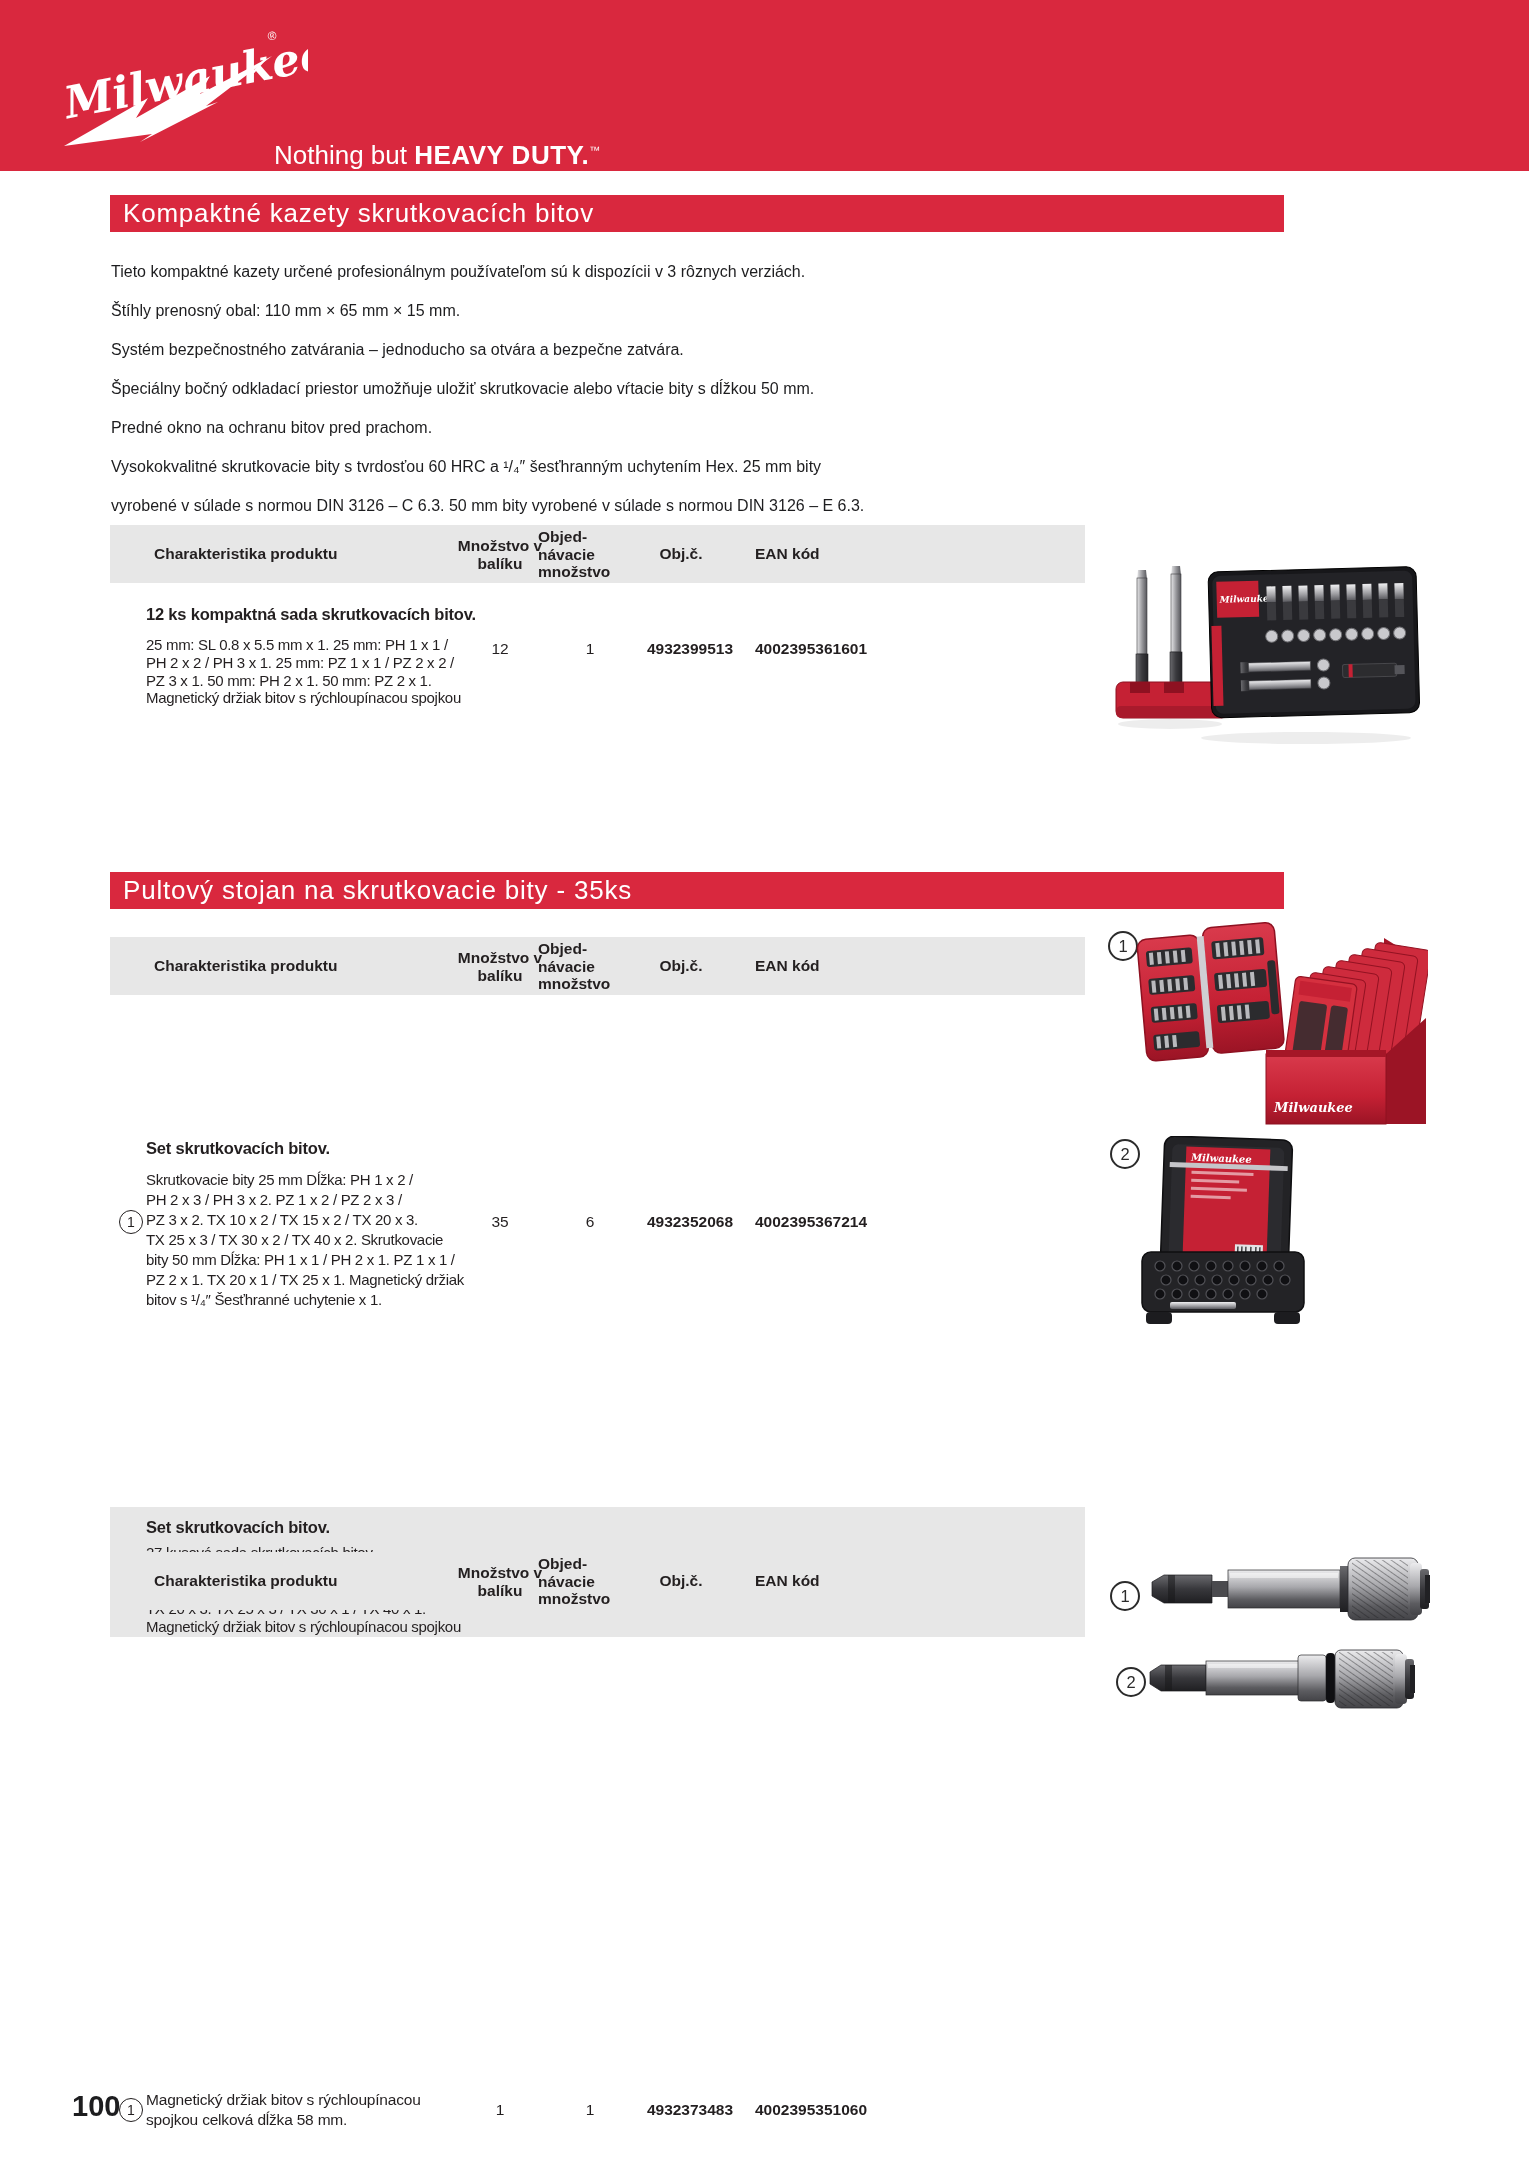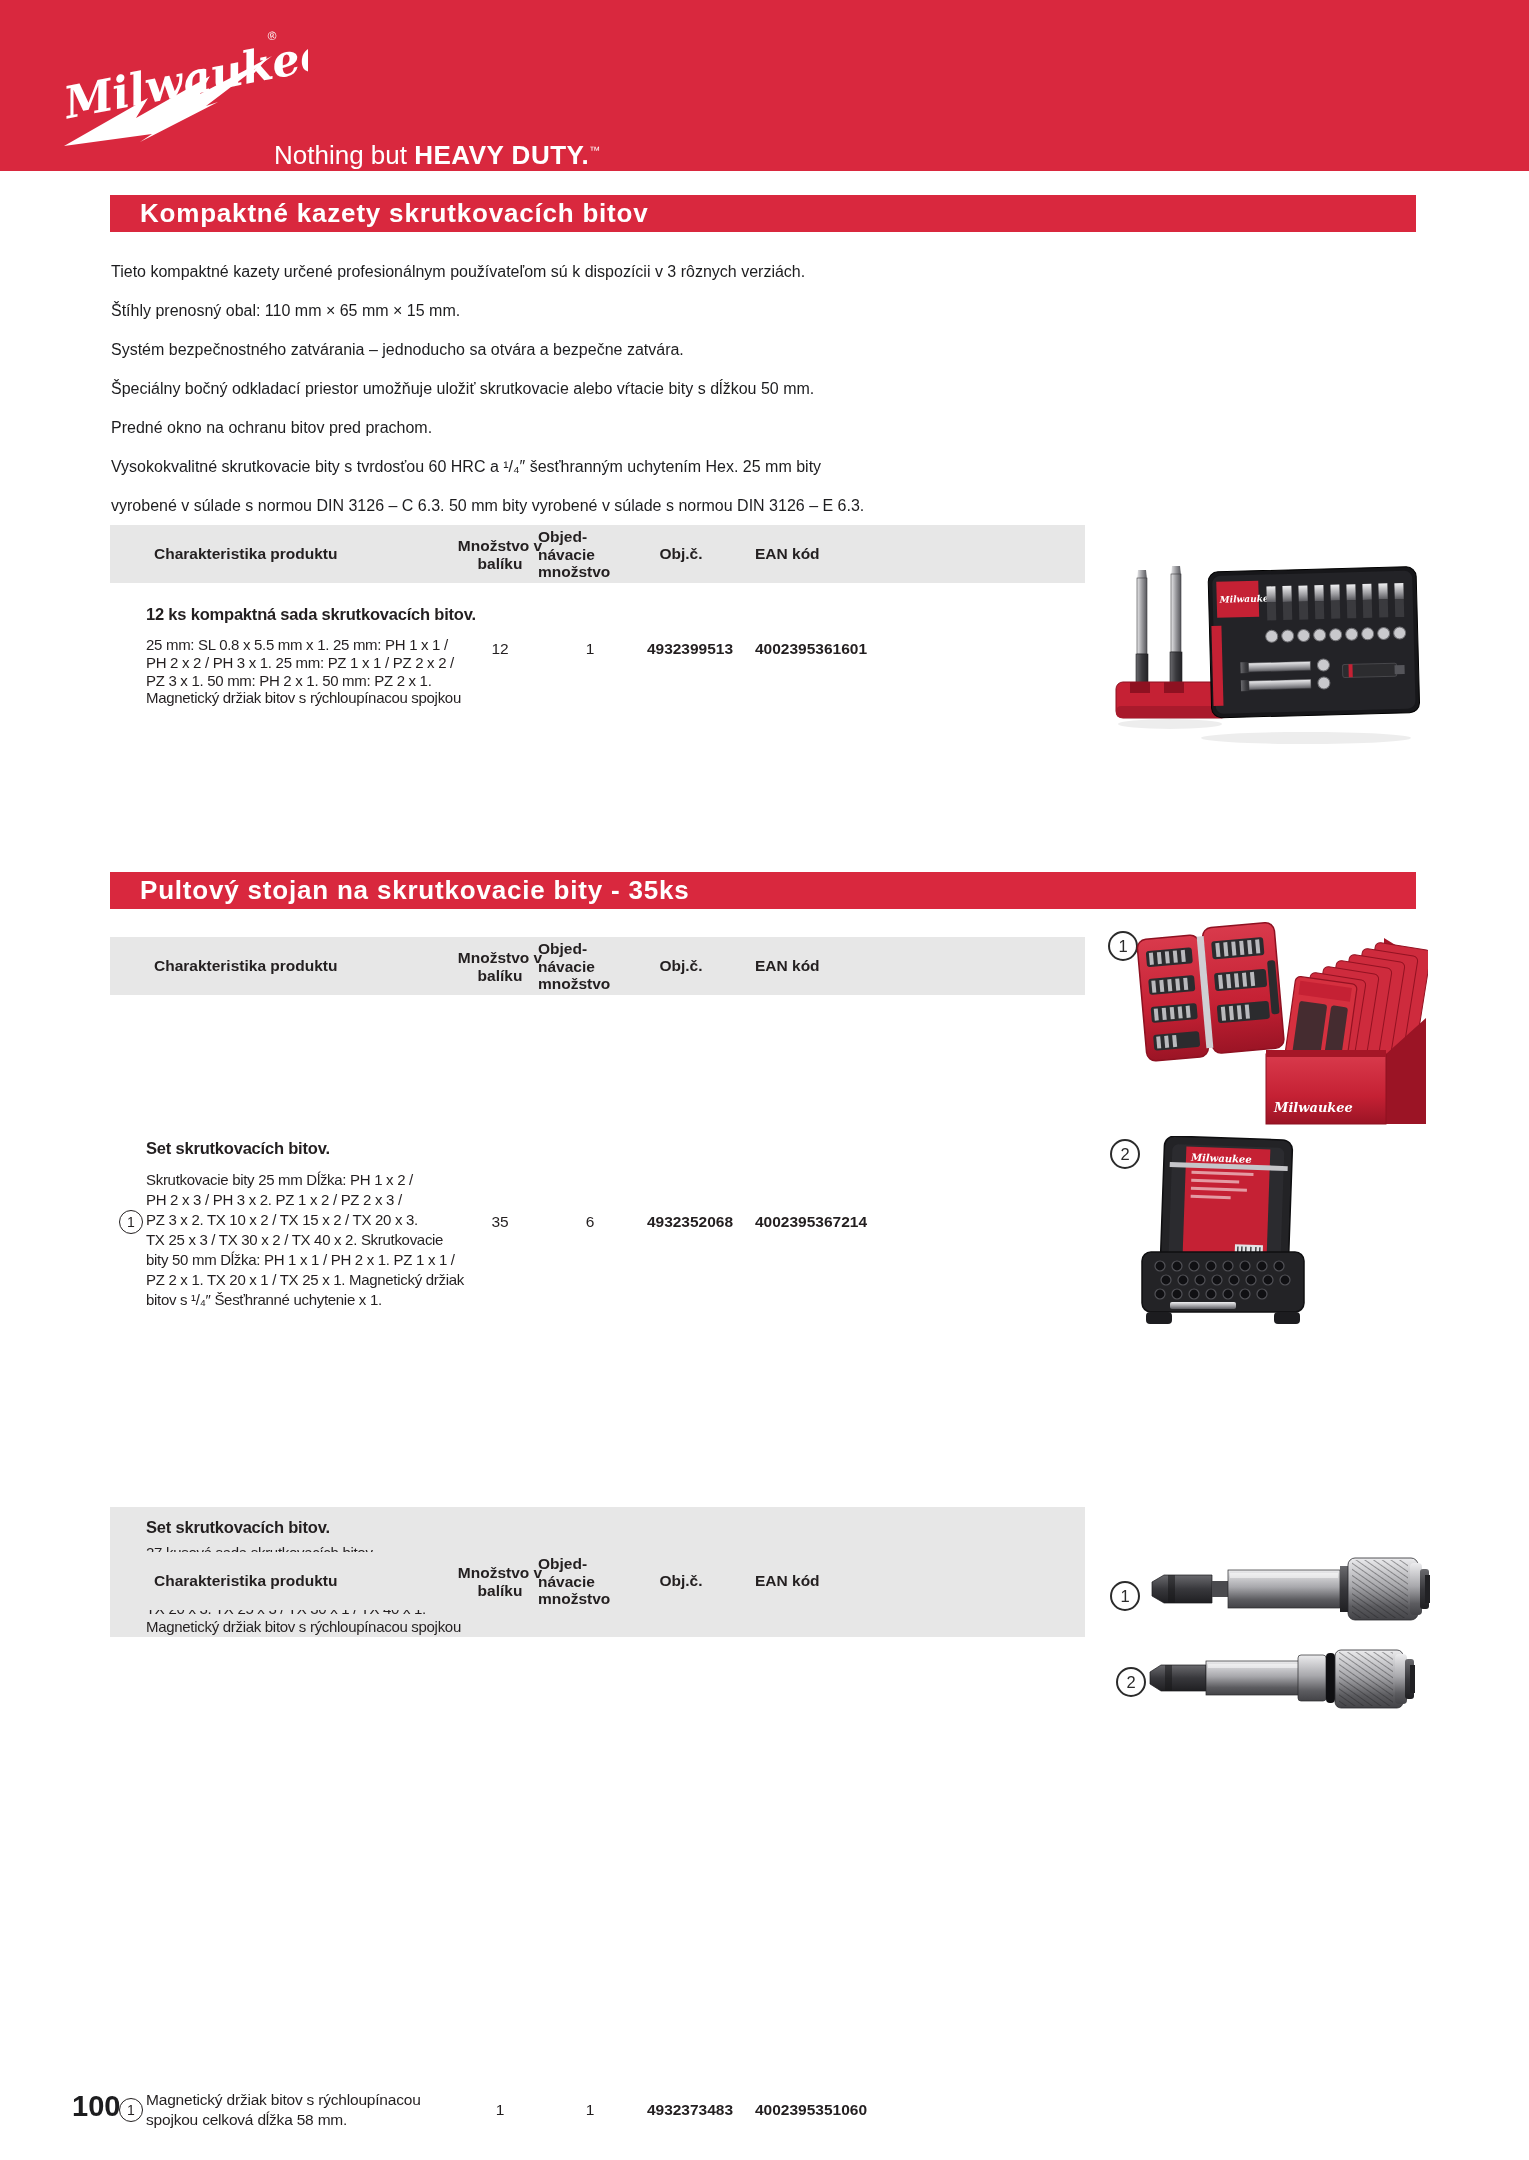--- a/index.html
+++ b/index.html
@@ -7,22 +7,22 @@
         font-family:"Liberation Sans",sans-serif;color:#231F20;}
 
   
   .banner{position:absolute;left:0;top:0;width:1529px;height:171px;background:#D9283E;}
   .logo-svg{position:absolute;left:58px;top:18px;width:250px;height:140px;}
   .tagline{position:absolute;left:274px;top:96px;font-size:26px;color:#ffffff;white-space:nowrap;margin-top:44px;}
   .tagline .bold{font-weight:bold;letter-spacing:.5px;}
   .tagline sup{font-size:11px;vertical-align:10px;}
 
   
-  .title-bar{position:absolute;left:110px;width:1306px;height:37px;background:#D9283E;color:#fff;
-             font-weight:bold;font-size:26px;line-height:37px;padding-left:30px;box-sizing:border-box;
+  .title-bar{position:absolute;left:110px;width:1174px;height:37px;background:#D9283E;color:#fff;
+             font-weight:normal;font-size:26px;line-height:37px;padding-left:13px;box-sizing:border-box;
              letter-spacing:.8px;white-space:nowrap;}
   #title1{top:195px}#title2{top:872px}#title3{top:1487px}
 
   
   .intro{position:absolute;left:111px;top:252px;width:1100px;font-size:16px;line-height:39px;
          white-space:pre-line;color:#1d1d1f;}
 
   
   .tblock{position:absolute;left:110px;width:975px;box-sizing:border-box;}
   .thead{background:#E7E7E7;}

